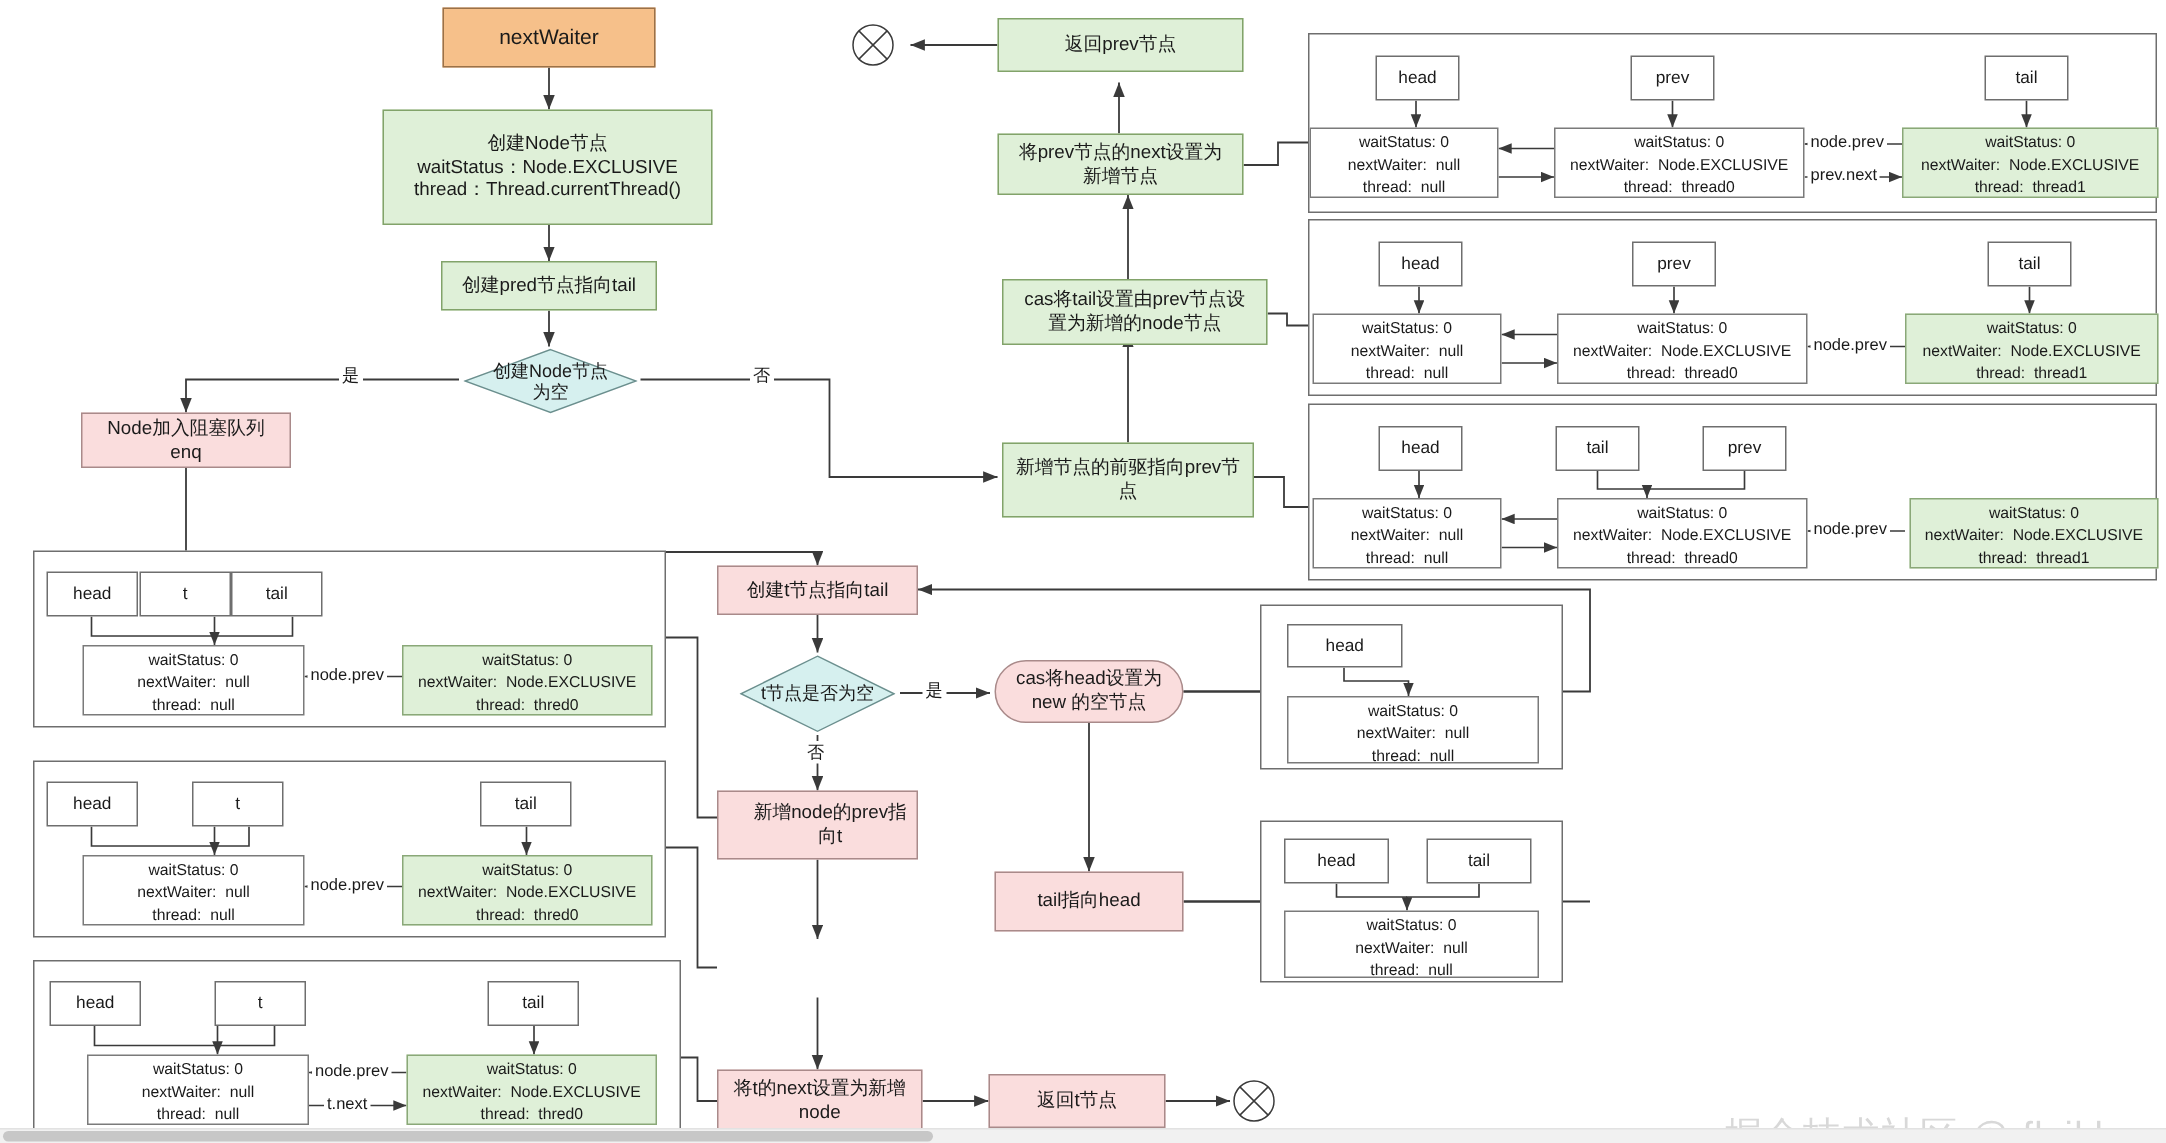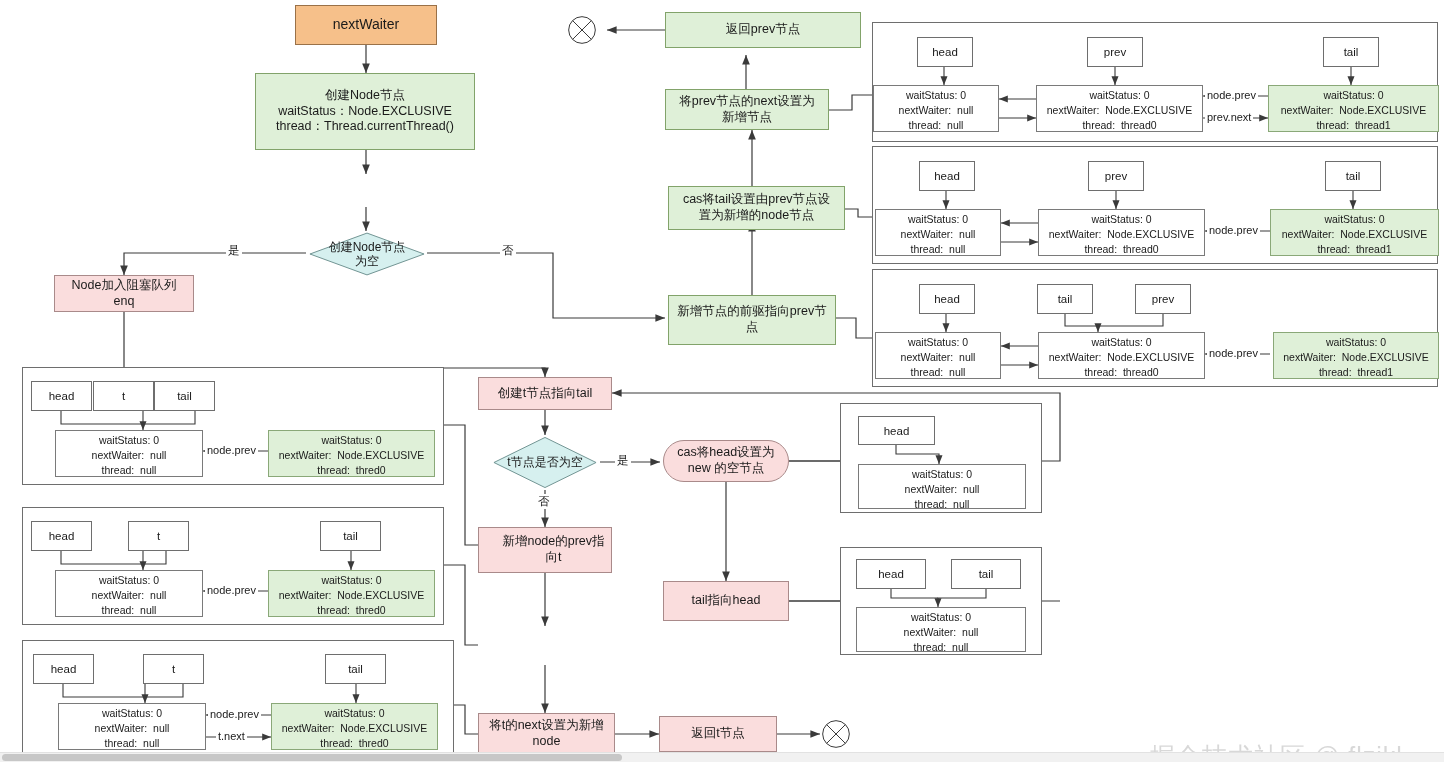--- a/index.html
+++ b/index.html
@@ -91,20 +91,21 @@
       <path d="M444,705 L465,705 L465,734 L478,734"></path>
     </g>
   </svg>
 
   <div class="node n-orange" style="left:295px;top:5px;width:142px;height:40px;font-size:14px;">nextWaiter</div>
 
   <div class="node n-green" style="left:255px;top:73px;width:220px;height:77px;">创建Node节点
 waitStatus：Node.EXCLUSIVE
 thread：Thread.currentThread()</div>
 
+  <div class="node n-green" style="left:294px;top:174px;width:144px;height:33px;">创建pred节点指向tail</div>
 
   <svg class="node n-diamond" style="left:306px;top:231px;width:122px;height:46px;" viewBox="0 0 122 46">
     <polygon points="61,1 121,23 61,45 1,23" fill="#d6f0ef" stroke="#6b8f8e" stroke-width="1"></polygon>
   </svg>
   <div class="diamond-txt" style="left:306px;top:231px;width:122px;height:46px;">创建Node节点
 为空</div>
   <div class="elabel cn" style="left:226px;top:243px;">是</div>
   <div class="elabel cn" style="left:500px;top:243px;">否</div>
 
   <div class="node n-pink" style="left:54px;top:275px;width:140px;height:37px;">Node加入阻塞队列
@@ -112,21 +113,21 @@
 
   <div class="node n-green" style="left:668px;top:295px;width:168px;height:50px;">新增节点的前驱指向prev节
 点</div>
 
   <div class="node n-green" style="left:668px;top:186px;width:177px;height:44px;">cas将tail设置由prev节点设
 置为新增的node节点</div>
 
   <div class="node n-green" style="left:665px;top:89px;width:164px;height:41px;">将prev节点的next设置为
 新增节点</div>
 
-  <div class="node n-green" style="left:665px;top:12px;width:196px;height:36px;">返回prev节点</div>
+  <div class="node n-green" style="left:665px;top:12px;width:164px;height:36px;">返回prev节点</div>
 
   <svg class="node n-diamond" style="left:564px;top:12px;width:36px;height:36px;" viewBox="0 0 36 36">
     <circle cx="18" cy="18" r="16" fill="#fff" stroke="#3a3a3a" stroke-width="1.2"></circle>
     <path d="M6.7,6.7 L29.3,29.3 M29.3,6.7 L6.7,29.3" stroke="#3a3a3a" stroke-width="1.2"></path>
   </svg>
 
   <div class="node n-pink" style="left:478px;top:377px;width:134px;height:33px;">创建t节点指向tail</div>
 
   <svg class="node n-diamond" style="left:490px;top:435px;width:110px;height:55px;" viewBox="0 0 110 55">
     <polygon points="55,1 109,27.5 55,54 1,27.5" fill="#d6f0ef" stroke="#6b8f8e" stroke-width="1"></polygon>

